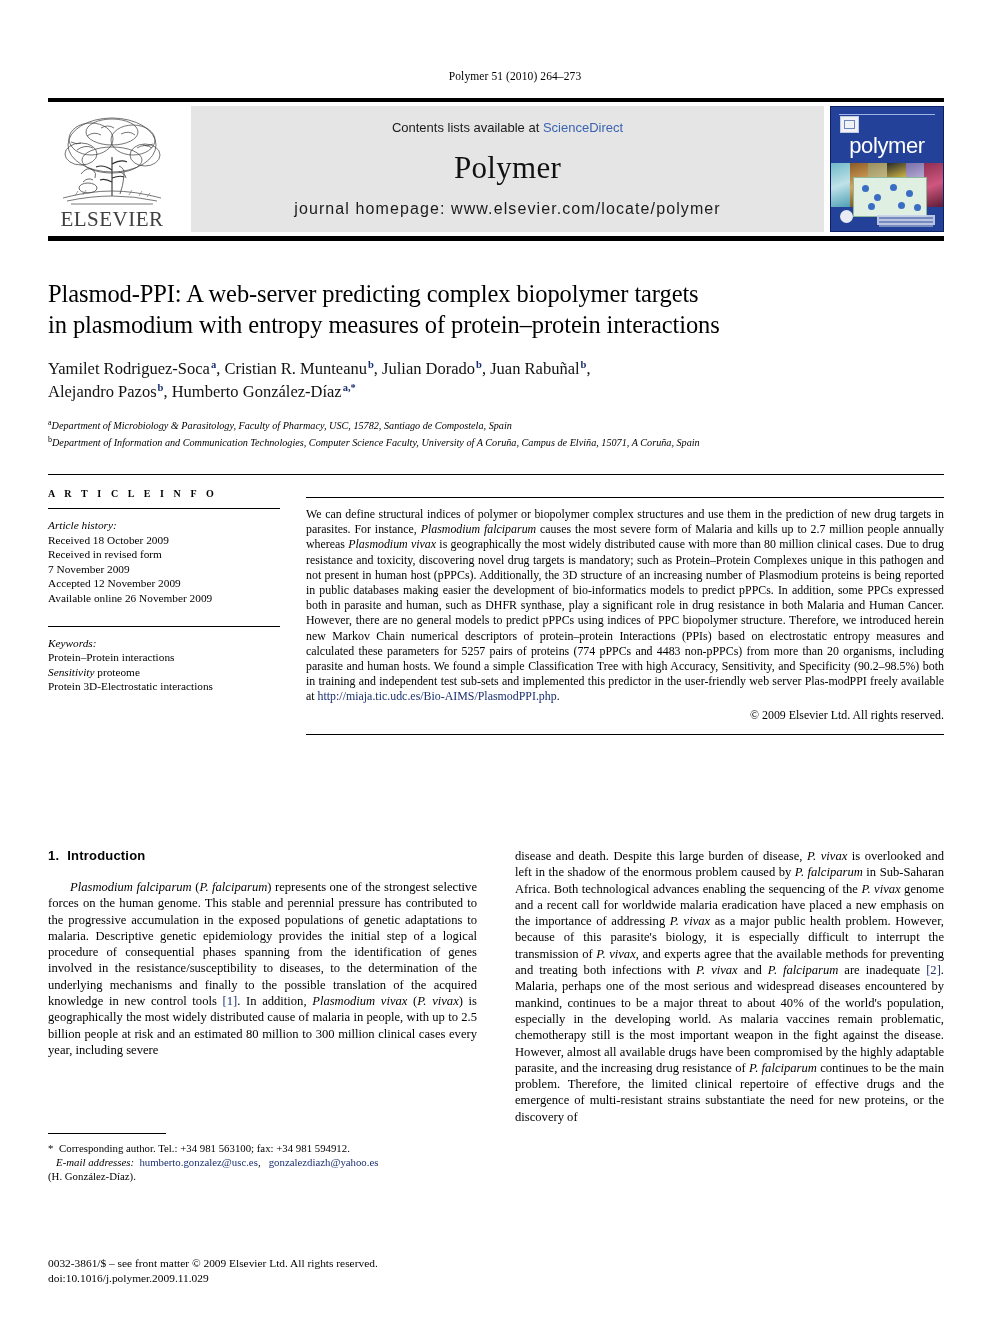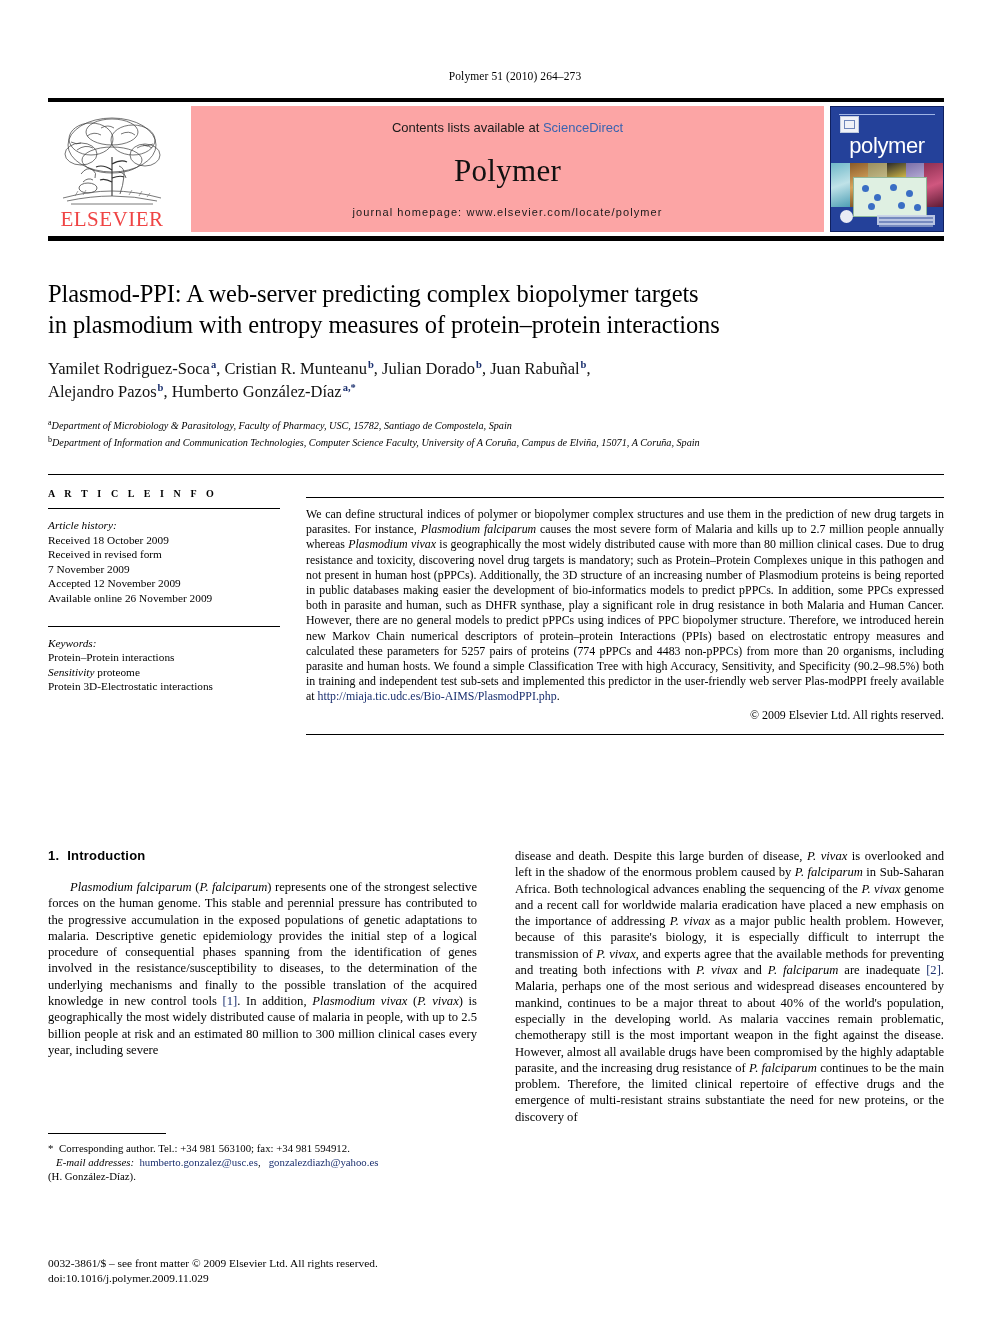--- a/index.html
+++ b/index.html
@@ -67,29 +67,29 @@
     padding-bottom: 2px;
     box-sizing: border-box;
   }
   .elsevier-tree {
     width: 110px;
     height: 98px;
     display: block;
   }
   .elsevier-word {
     font-family: "Liberation Serif", serif;
-    color: #ef4444;
+    color: #404040;
     font-size: 21px;
     letter-spacing: 0.5px;
     line-height: 1;
     margin-top: -1px;
   }
   .header-center {
     flex: 1;
-    background: #fca5a5;
+    background: #e5e5e5;
     display: flex;
     flex-direction: column;
     align-items: center;
     justify-content: space-between;
     padding: 14px 0 14px 0;
     box-sizing: border-box;
     margin-left: 15px;
     margin-right: 6px;
   }
   .contents-line {
@@ -101,21 +101,21 @@
     color: #3a63b0;
   }
   .journal-title-big {
     font-family: "Liberation Serif", serif;
     font-size: 31px;
     color: #111;
     letter-spacing: 0.3px;
   }
   .homepage-line {
     font-family: "Liberation Sans", sans-serif;
-    font-size: 11px;
+    font-size: 16px;
     letter-spacing: 1.1px;
     color: #1a1a1a;
   }
   .cover {
     width: 114px;
     flex: none;
     position: relative;
     background: #24419a;
     overflow: hidden;
     border: 1px solid #0f2060;

